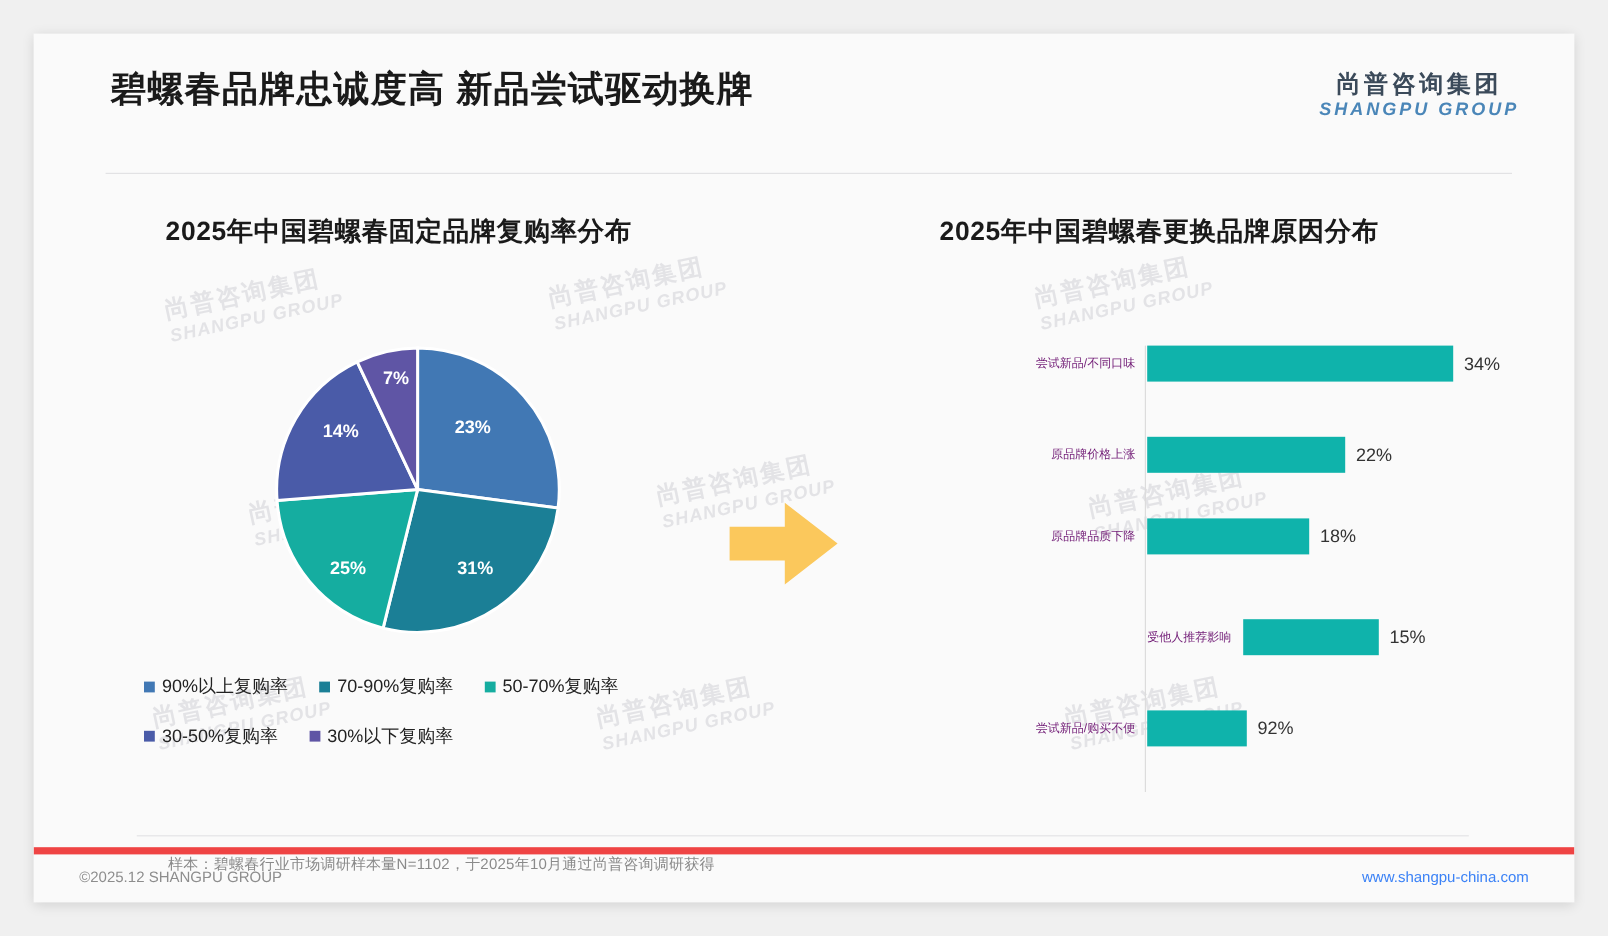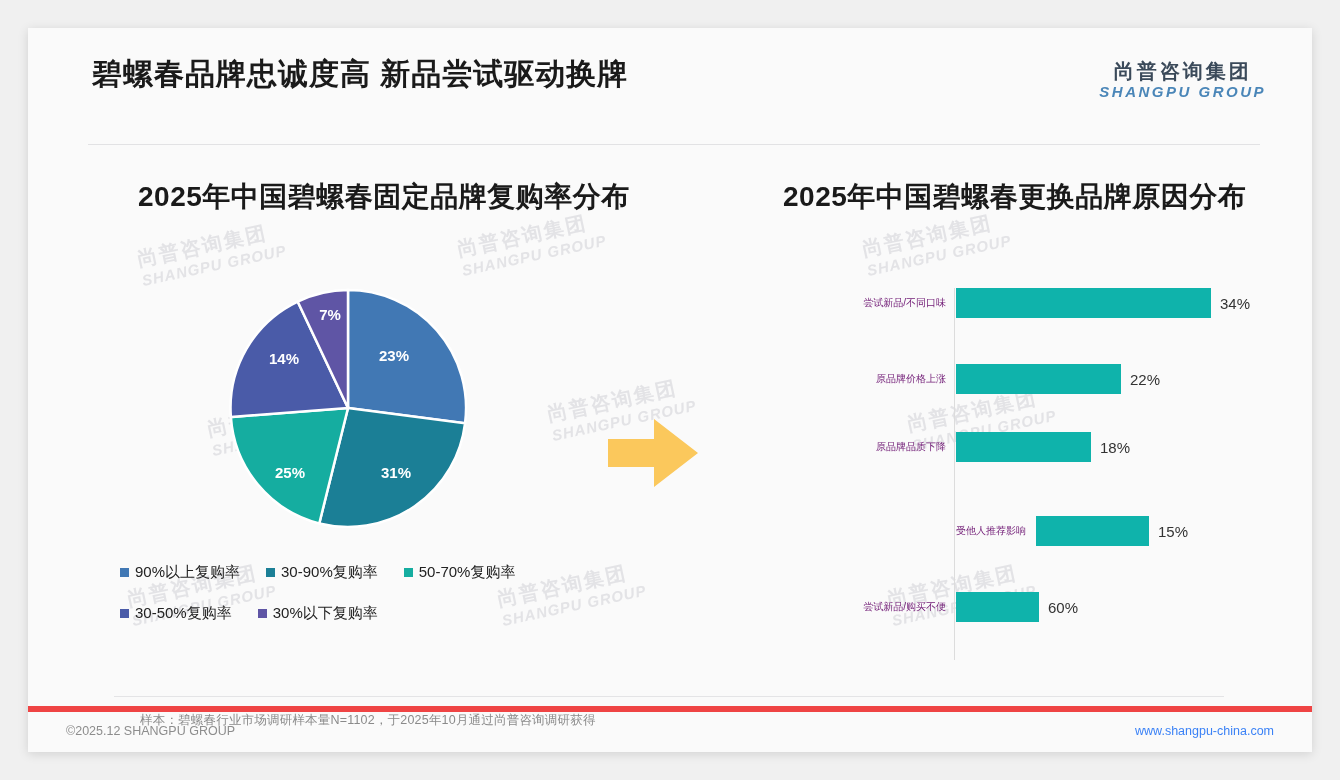--- a/index.html
+++ b/index.html
@@ -42,21 +42,21 @@
   .logo-en{font-size:15px;font-weight:bold;font-style:italic;color:#4a86b8;letter-spacing:2.5px;line-height:1.2;}
   .head-rule{
     position:absolute;left:60px;top:116px;width:1172px;height:1px;
     background:#e2e2e4;z-index:3;
   }
   
   .panel{position:absolute;z-index:2;}
   .panel-left{left:60px;top:150px;width:600px;height:500px;}
   .panel-right{left:700px;top:150px;width:540px;height:500px;}
   .chart-title{
-    font-size:28px;font-weight:bold;color:#1a1a1a;letter-spacing:0.5px;
+    font-size:22px;font-weight:bold;color:#1a1a1a;letter-spacing:0.5px;
   }
   .panel-left .chart-title{margin-left:50px;}
   .panel-right .chart-title{margin-left:55px;}
   
   .pie-wrap{position:absolute;left:140px;top:110px;width:240px;height:240px;}
   .pie-svg{display:block;}
   .pie-label{
     font-size:15px;font-weight:bold;fill:#ffffff;
     font-family:"Liberation Sans","DejaVu Sans",sans-serif;
   }
@@ -167,21 +167,21 @@
     </div>
 
     <div class="legend">
       <div class="legend-row">
         <div class="legend-item">
           <span class="legend-swatch" style="background:#4178b4"></span>
           <span class="legend-text">90%以上复购率</span>
         </div>
         <div class="legend-item">
           <span class="legend-swatch" style="background:#1b7f96"></span>
-          <span class="legend-text">30-90%复购率</span>
+          <span class="legend-text">70-90%复购率</span>
         </div>
         <div class="legend-item">
           <span class="legend-swatch" style="background:#15ada0"></span>
           <span class="legend-text">50-70%复购率</span>
         </div>
       </div>
       <div class="legend-row">
         <div class="legend-item">
           <span class="legend-swatch" style="background:#4a5ba8"></span>
           <span class="legend-text">30-50%复购率</span>
@@ -226,21 +226,21 @@
 
       <div class="bar-row" style="top:228px;justify-content:center;">
         <div class="bar-cat">受他人推荐影响</div>
         <div class="bar-fill" style="width:113px"></div>
         <div class="bar-val">15%</div>
       </div>
 
       <div class="bar-row" style="top:304px;">
         <div class="bar-cat">尝试新品/购买不便</div>
         <div class="bar-fill" style="width:83px"></div>
-        <div class="bar-val">60%</div>
+        <div class="bar-val">92%</div>
       </div>
     </div>
   </div>
 
   <div class="foot-rule"></div>
   <div class="footnote">样本：碧螺春行业市场调研样本量N=1102，于2025年10月通过尚普咨询调研获得</div>
 
   <div class="footer">
     <div class="footer-left">©2025.12 SHANGPU GROUP</div>
     <div class="footer-right">www.shangpu-china.com</div>

